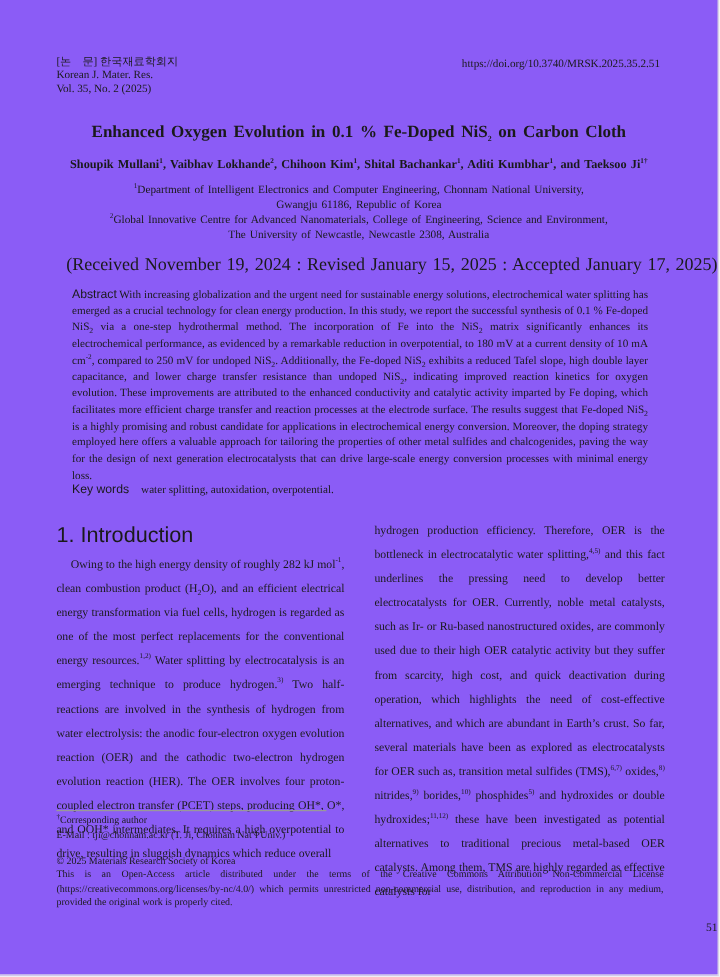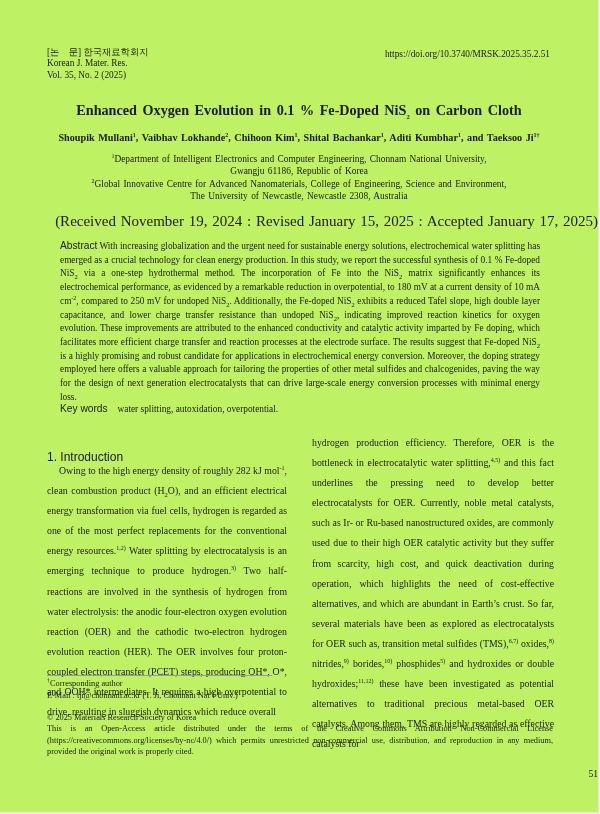--- a/index.html
+++ b/index.html
@@ -1,28 +1,28 @@
 <!DOCTYPE html>
 <html><head>
 <meta charset="utf-8">
 <style>
   html, body { margin:0; padding:0; background:#f3f3f3; }
   body { width:600px; height:814px; overflow:hidden; font-family:"Liberation Serif", serif; color:#1a1a1a; }
-  .page { position:relative; width:598px; height:812px; background:#bef264; border-right:1px solid #e6e6e6; border-bottom:1px solid #e6e6e6; }
+  .page { position:relative; width:598px; height:812px; background:#8b5cf6; border-right:1px solid #e6e6e6; border-bottom:1px solid #e6e6e6; }
   .hdr-left { position:absolute; left:47px; top:47px; font-size:9.3px; line-height:11.3px; }
   .hdr-right { position:absolute; right:48px; top:49px; font-size:9.3px; }
   .title { position:absolute; left:0; right:0; top:102px; text-align:center; font-weight:bold; font-size:14.2px; word-spacing:2px; }
   .authors { position:absolute; left:0; right:0; top:132px; text-align:center; font-weight:bold; font-size:10.2px; word-spacing:1px; }
   .affil { position:absolute; left:0; right:0; top:153px; text-align:center; font-size:9.4px; line-height:12.3px; word-spacing:1px; }
   .dates { position:absolute; left:0; right:0; top:213px; text-align:right; font-size:15px; word-spacing:1px; }
   .abstract { position:absolute; left:60px; width:480px; top:239px; font-size:9.3px; line-height:13.7px; text-align:justify; }
   .lbl { font-family:"Liberation Sans", sans-serif; font-size:10.2px; margin-right:2px; }
   .kw { position:absolute; left:60px; top:403px; font-size:9.3px; }
   .kw .lbl { margin-right:10px; }
-  .sec { position:absolute; left:47px; top:436px; font-family:"Liberation Sans", sans-serif; font-size:12px;margin-top:14px; }
+  .sec { position:absolute; left:47px; top:436px; font-family:"Liberation Sans", sans-serif; font-size:18px; }
   .col { position:absolute; font-size:9.8px; line-height:20.1px; text-align:justify; }
   .col-left { left:47px; width:240px; top:461px; text-indent:12px; }
   .col-right { left:312px; width:242px; top:433px; }
   sup { font-size:6px; line-height:0; }
   sub { font-size:6.5px; line-height:0; }
   .rule { position:absolute; left:47px; top:675px; width:225px; height:1px; background:#999; }
   .fn { position:absolute; left:47px; top:678px; font-size:8.3px; line-height:11.8px; }
   .lic { position:absolute; left:47px; width:506px; top:712px; font-size:8.3px; line-height:11.3px; text-align:justify; }
   .pgnum { position:absolute; left:0; right:0; top:768px; text-align:right; font-size:9.6px; }
 </style>

